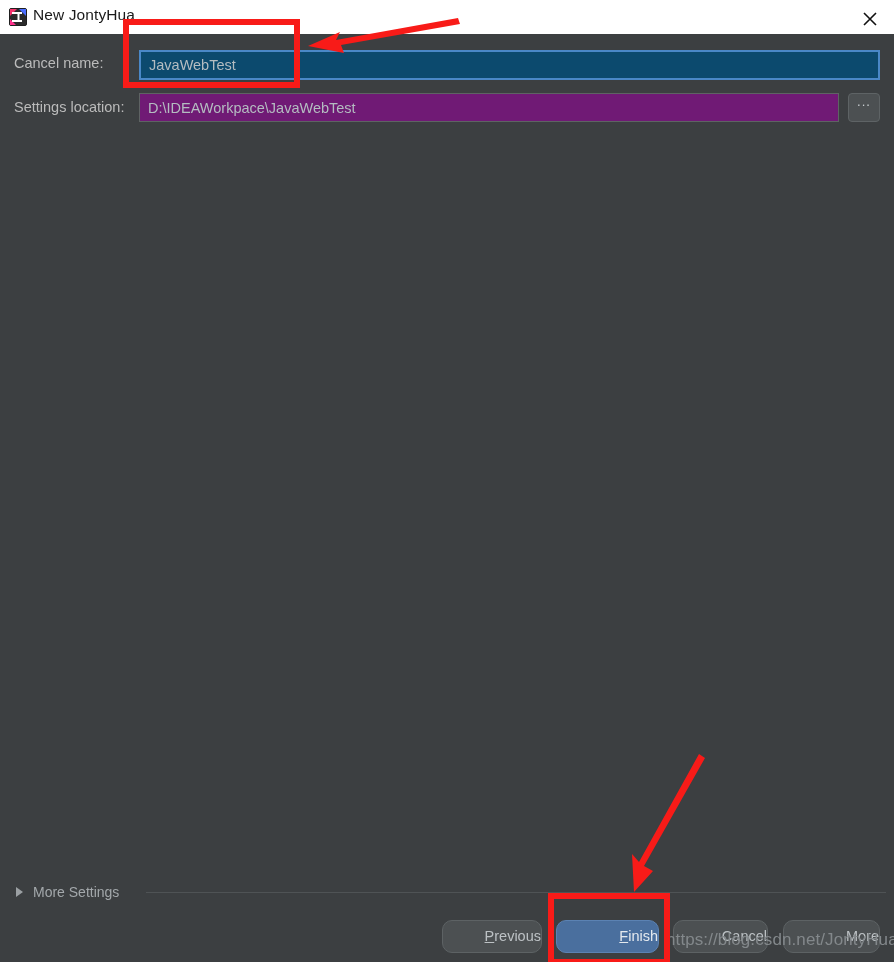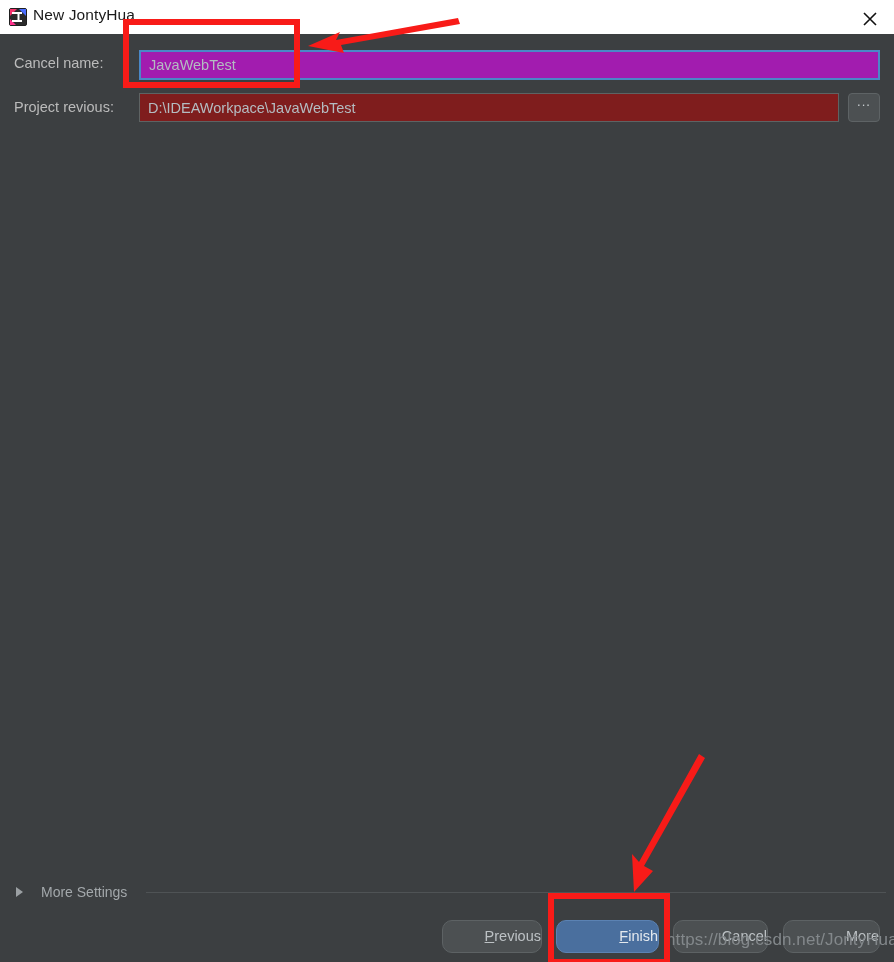--- a/index.html
+++ b/index.html
@@ -51,32 +51,32 @@
     color: #bbbbbb;
     font-size: 14.5px;
     white-space: nowrap;
   }
   #lbl-name { left: 14px; top: 55px; }
   #lbl-loc  { left: 14px; top: 99px; }
 
   .textfield {
     position: absolute;
     box-sizing: border-box;
-    background: #7f1d1d;
+    background: #701a75;
     color: #a9b1b6;
     font-family: "Liberation Sans", sans-serif;
     font-size: 14.5px;
     padding: 0 8px;
     outline: none;
   }
   #field-name {
     left: 139px; top: 50px;
     width: 741px; height: 30px;
     border: 2px solid #4a88c7;
-    background: #a21caf;
+    background: #0c4a6e;
     color: #b4bcc1;
   }
   #field-loc {
     left: 139px; top: 93px;
     width: 700px; height: 29px;
     border: 1px solid #5e6363;
     color: #b4bcc1;
   }
   .browse-btn {
     position: absolute;
@@ -108,21 +108,20 @@
     width: 0; height: 0;
     border-left: 7px solid #9ba0a3;
     border-top: 5px solid transparent;
     border-bottom: 5px solid transparent;
     margin-right: 10px;
   }
   .more-label {
     color: #a3a8ab;
     font-size: 14px;
     white-space: nowrap;
-    margin-left: 8px;
   }
   .sep-line {
     position: absolute;
     left: 146px; top: 892px;
     width: 740px; height: 1px;
     background: #4f5355;
   }
 
   
   .btn {
@@ -195,21 +194,21 @@
     <div class="close-btn">
       <svg width="16" height="16" viewBox="0 0 16 16" aria-hidden="true">
         <path d="M2 2 L14 14 M14 2 L2 14" stroke="#111111" stroke-width="1.6" fill="none"></path>
       </svg>
     </div>
   </div>
 
   <div class="label" id="lbl-name">Cancel name:</div>
   <input class="textfield" id="field-name" type="text" value="JavaWebTest" style="">
 
-  <div class="label" id="lbl-loc">Project revious:</div>
+  <div class="label" id="lbl-loc">Settings location:</div>
   <input class="textfield" id="field-loc" type="text" value="D:\IDEAWorkpace\JavaWebTest" style="">
   <div class="browse-btn">
     <span>...</span>
   </div>
 
   <div class="more-settings">
     <span class="tri"></span>
     <span class="more-label">More Settings</span>
   </div>
   <div class="sep-line"></div>

